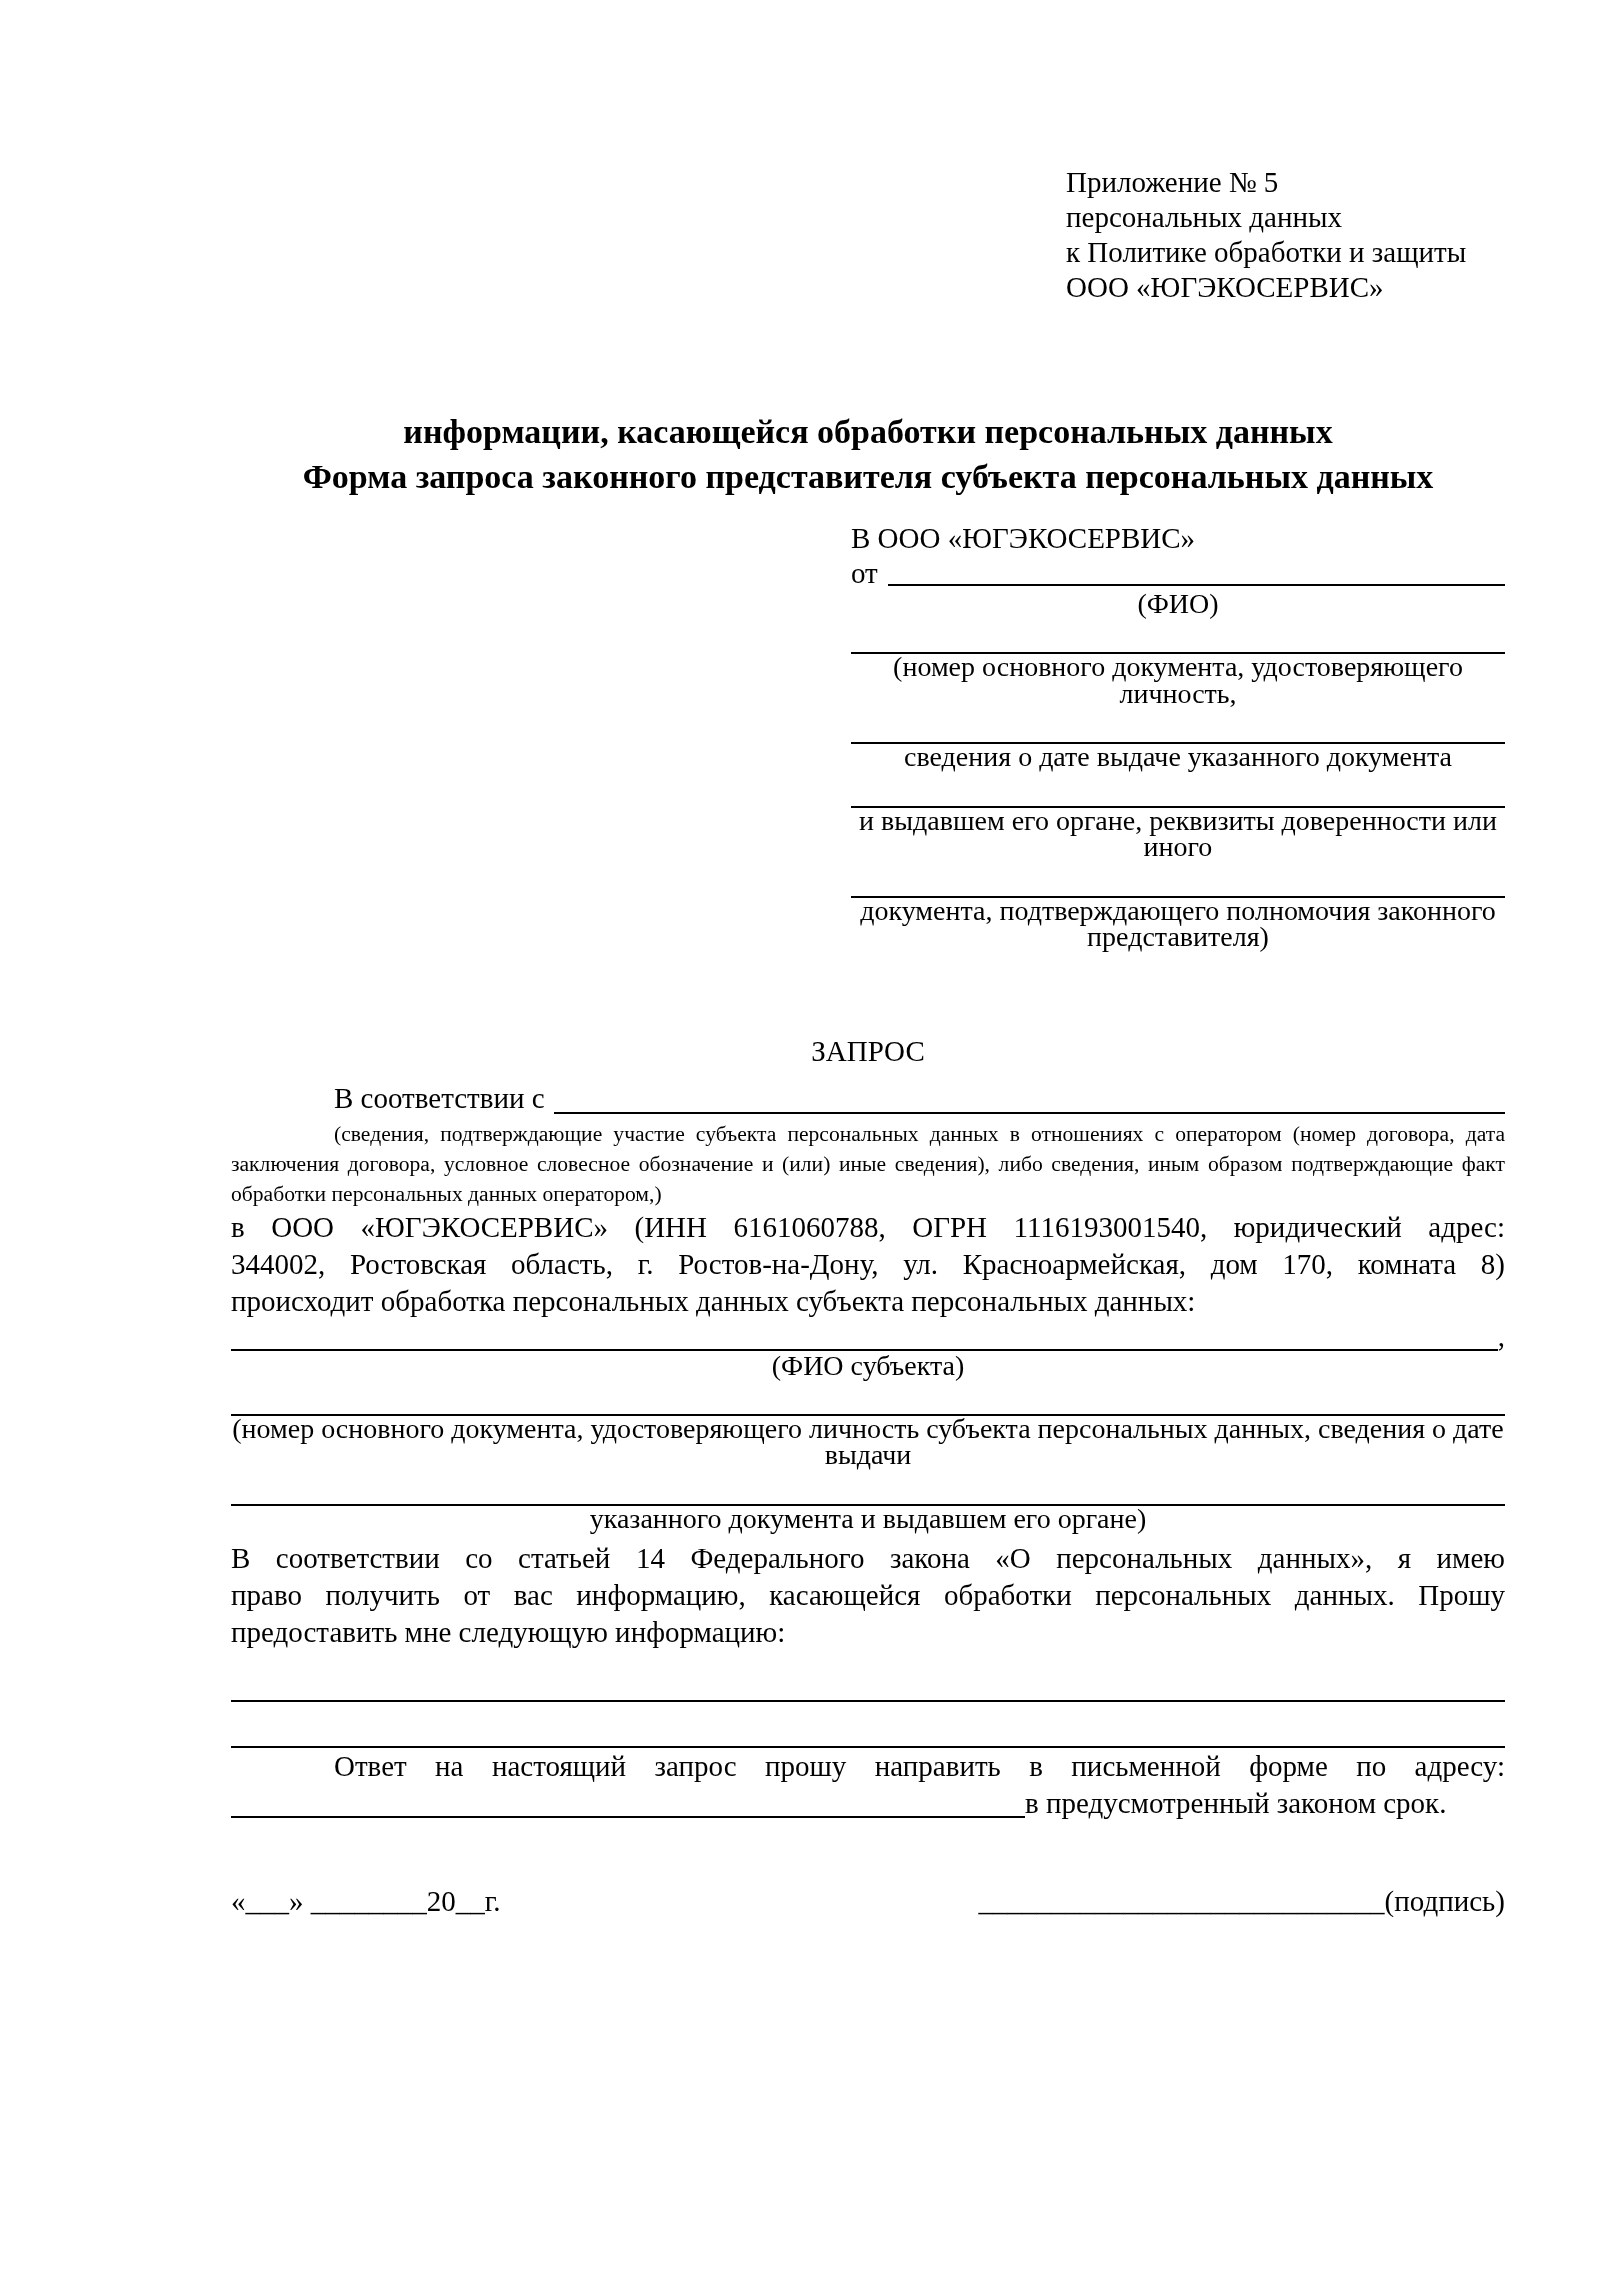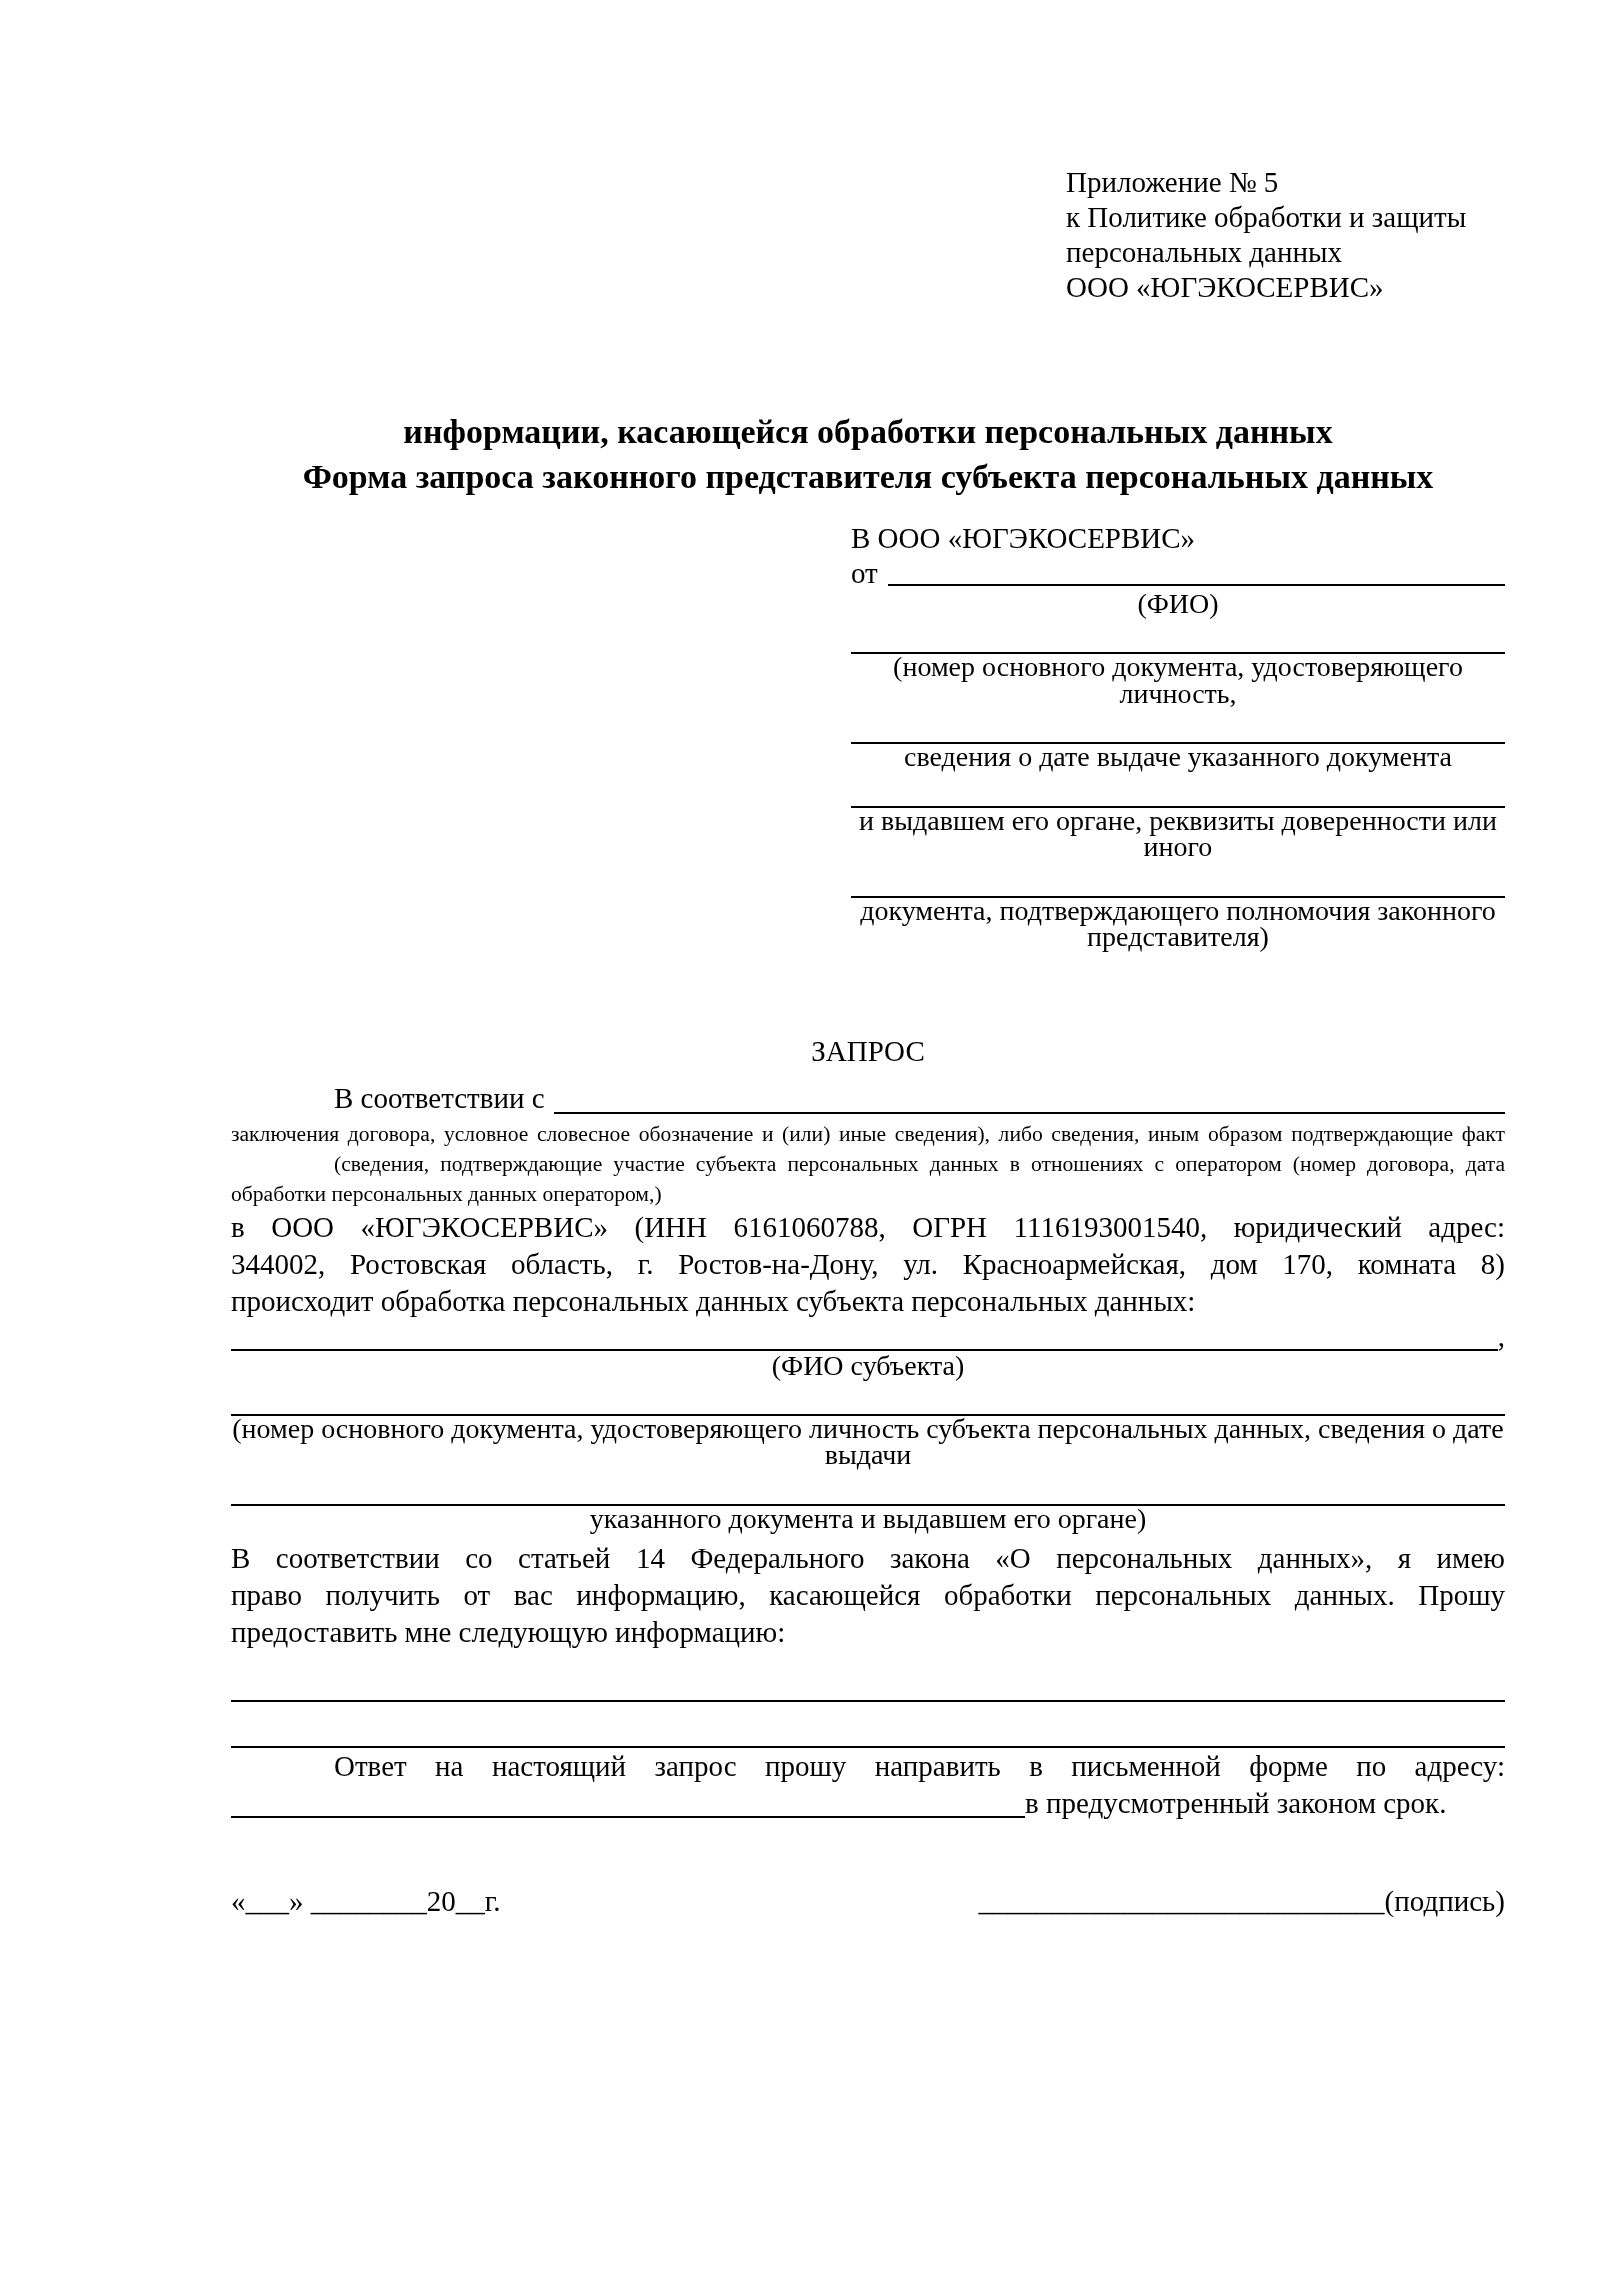--- a/index.html
+++ b/index.html
@@ -46,22 +46,22 @@
   .bottom{margin-top:61px;display:flex;justify-content:space-between;align-items:baseline;line-height:37px;}
 </style>
 </head>
 <body>
 
 <div class="page">
   <div class="content">
 
     <div class="hdr">
       <div>Приложение № 5</div>
+      <div>персональных данных</div>
       <div>к Политике обработки и защиты</div>
-      <div>персональных данных</div>
       <div>ООО «ЮГЭКОСЕРВИС»</div>
     </div>
 
     <div class="title">
       <div>информации, касающейся обработки персональных данных</div>
       <div>Форма запроса законного представителя субъекта персональных данных</div>
     </div>
 
     <div class="addr">
       <div>В ООО «ЮГЭКОСЕРВИС»</div>
@@ -85,22 +85,22 @@
     </div>
 
     <div class="zapros">ЗАПРОС</div>
 
     <div class="row accordance">
       <span>В соответствии с</span>
       <span class="fill" style="margin-left:9.8px;"></span>
     </div>
 
     <div class="smallpara">
+      <div class="jline indent">(сведения, подтверждающие участие субъекта персональных данных в отношениях с оператором (номер договора, дата</div>
       <div class="jline">заключения договора, условное словесное обозначение и (или) иные сведения), либо сведения, иным образом подтверждающие факт</div>
-      <div class="jline indent">(сведения, подтверждающие участие субъекта персональных данных в отношениях с оператором (номер договора, дата</div>
       <div>обработки персональных данных оператором,)</div>
     </div>
 
     <div>
       <div class="body-line jline">в ООО «ЮГЭКОСЕРВИС» (ИНН 6161060788, ОГРН 1116193001540, юридический адрес:</div>
       <div class="body-line jline">344002, Ростовская область, г. Ростов-на-Дону, ул. Красноармейская, дом 170, комната 8)</div>
       <div class="body-line">происходит обработка персональных данных субъекта персональных данных:</div>
     </div>
 
     <div class="row">

